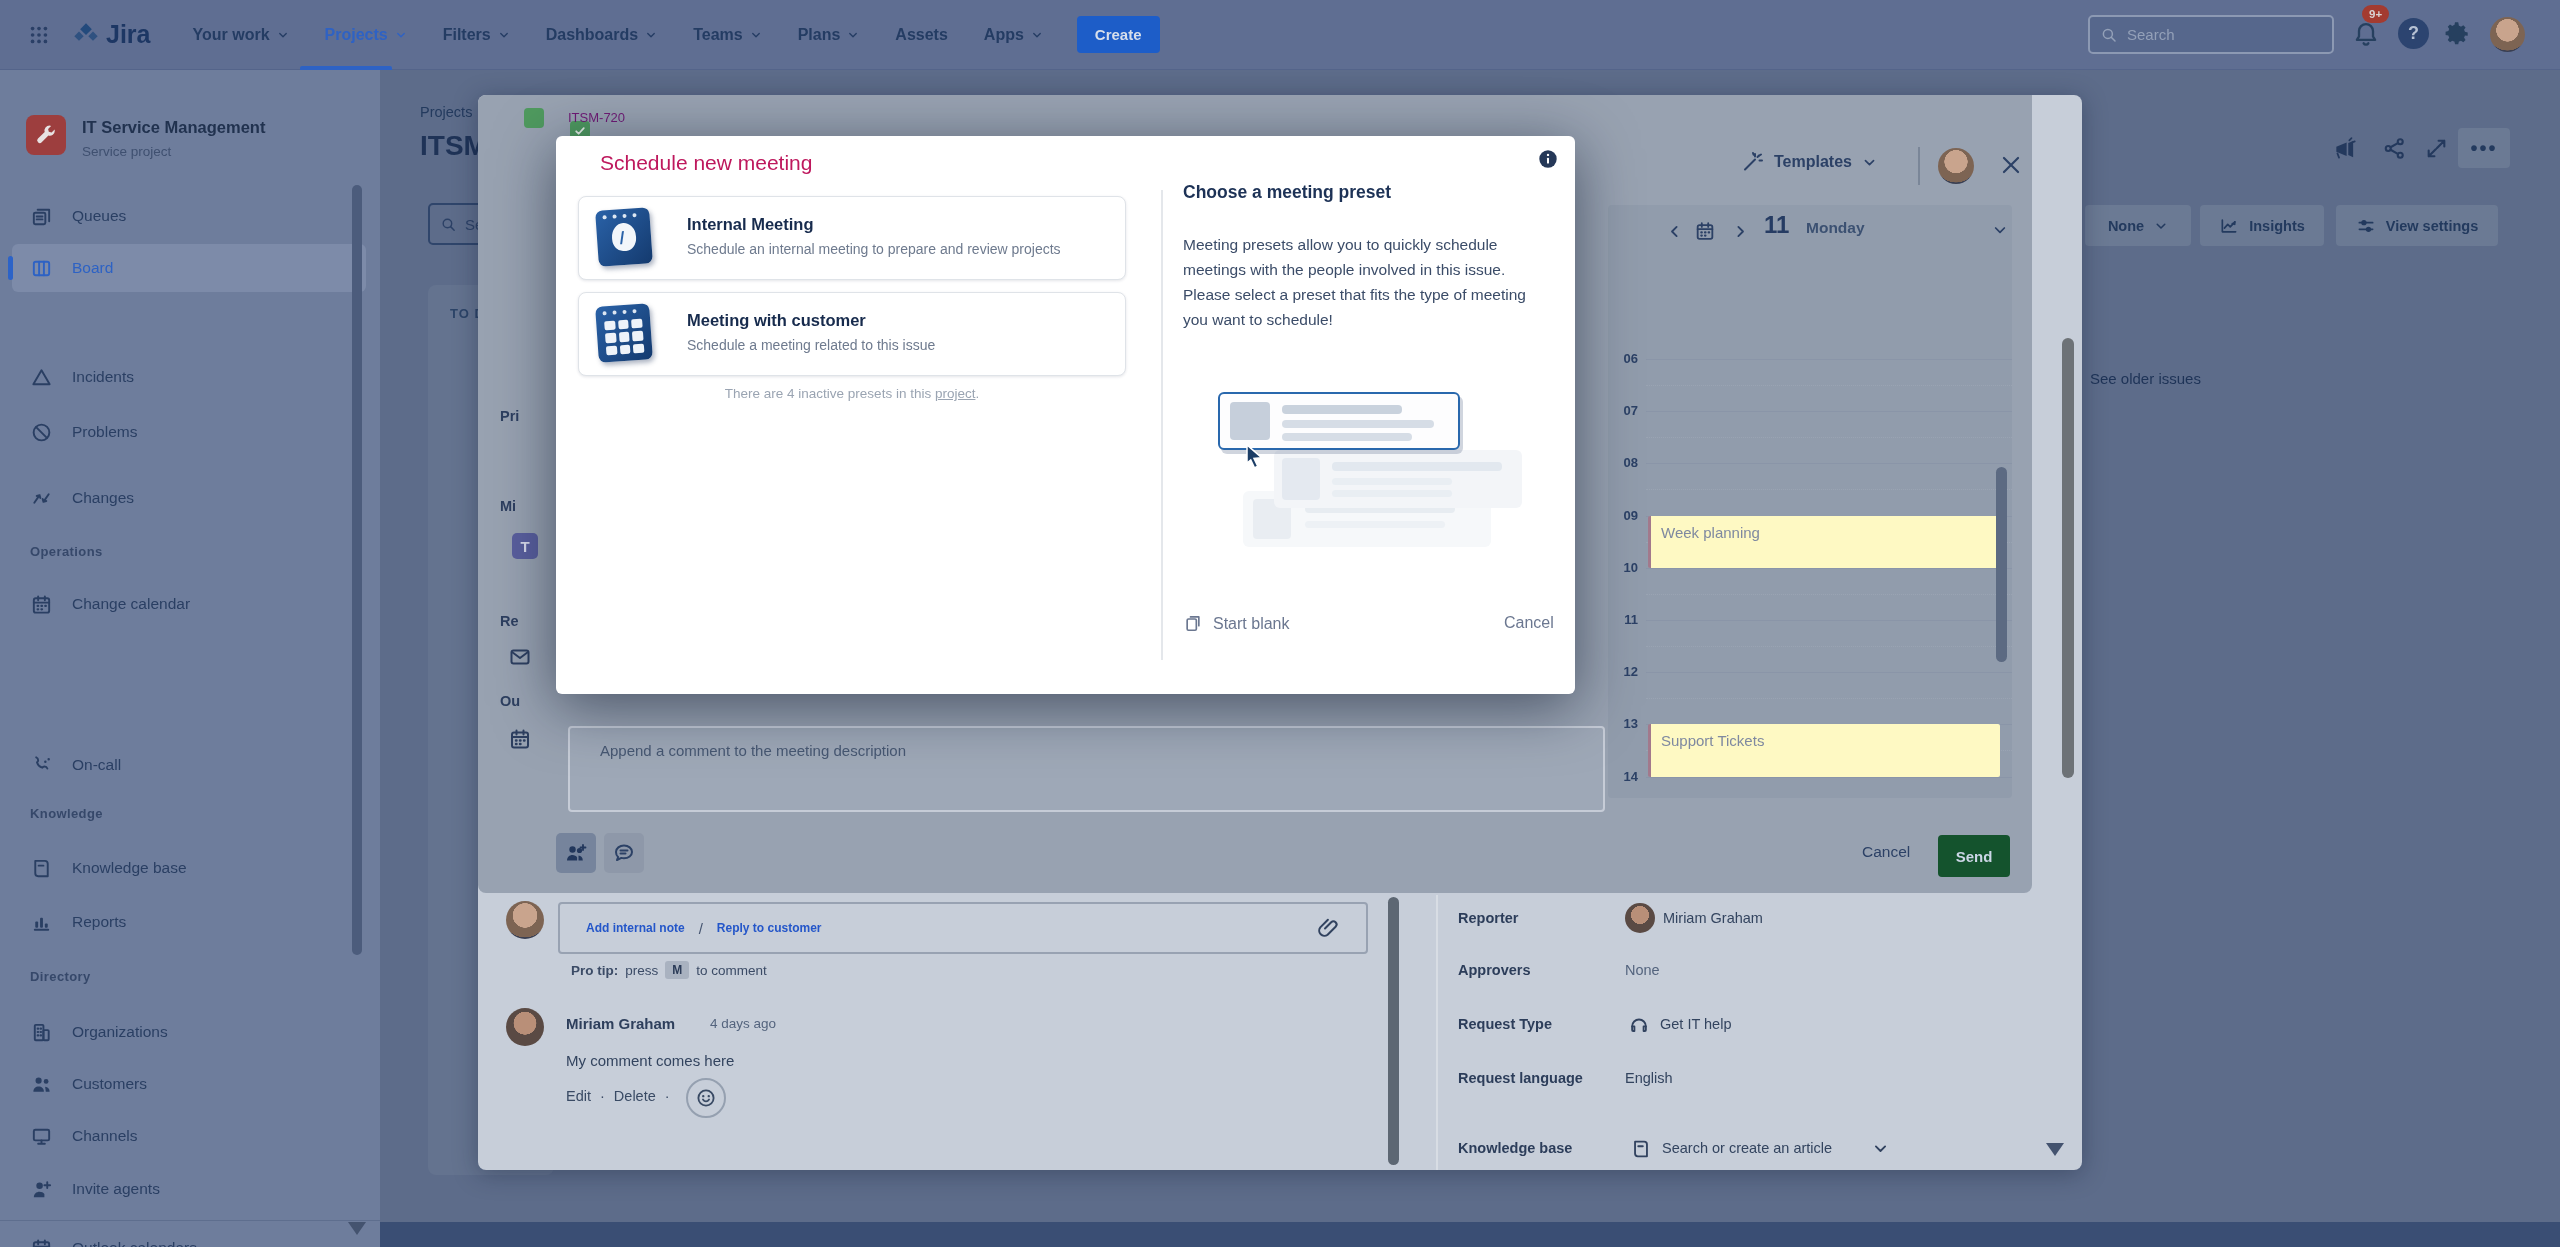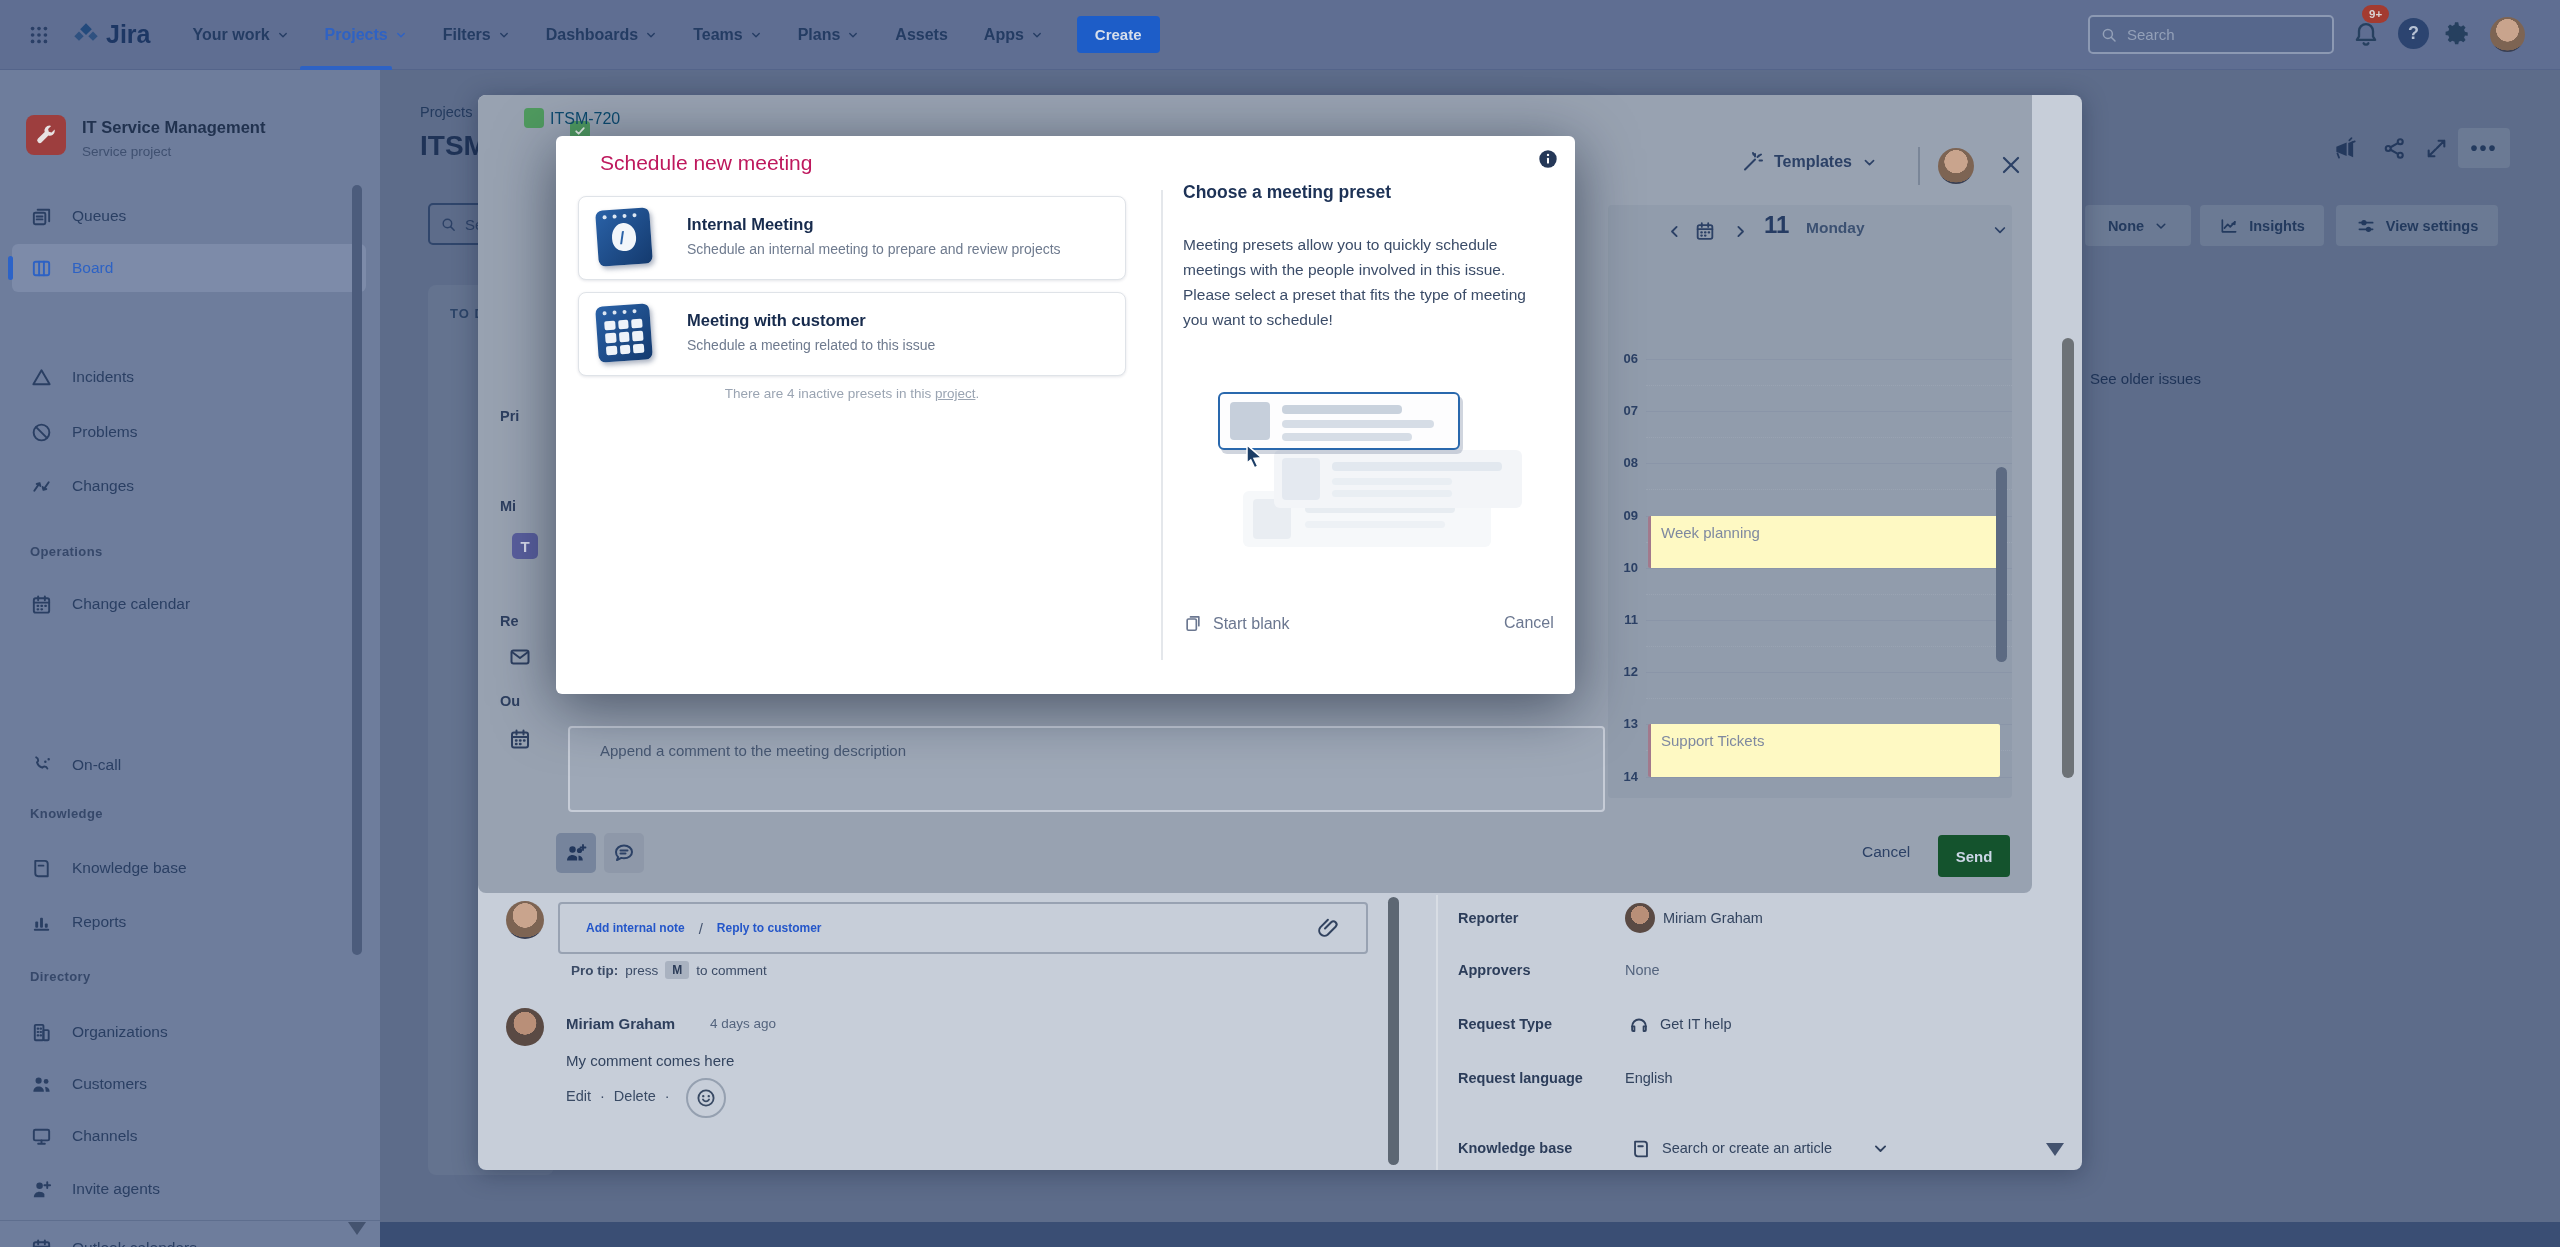--- a/index.html
+++ b/index.html
@@ -232,21 +232,21 @@
 
   <div class="abs scheduler">
 
     <div class="abs" style="left:46px;top:13px;width:20px;height:20px;background:#4f9a5f;border-radius:4px;color:#e8f0e9;">
       <span class="i" style="position:absolute;left:46px;top:13px;width:20px;height:20px;background:#4f9a5f;border-radius:4px;color:#e8f0e9;padding:3px;">
           <svg viewBox="0 0 24 24" fill="none" stroke="currentColor" stroke-width="2" stroke-linecap="round" stroke-linejoin="round">
             <path d="M5.5 12.5l4.2 4.2L18.5 7" stroke-width="3"></path>
           </svg>
         </span>
     </div>
-    <div class="abs" style="left:72px;top:15px;font-size:16px;color:#0c4a6e;">ITSM-720</div>
+    <div class="abs" style="left:90px;top:15px;font-size:13px;color:#701a75;">ITSM-720</div>
 
     <div class="abs" style="left:1262px;top:55px;display:flex;align-items:center;gap:10px;color:#2c4166;">
       <span class="i" style="width:24px;height:24px;">
           <svg viewBox="0 0 24 24" fill="none" stroke="currentColor" stroke-width="2" stroke-linecap="round" stroke-linejoin="round">
             <path d="M5 19.5 15 9.5M17.5 7l1.5-1.5"></path>
             <path d="M15 4v2.5M19.5 10.5H22M13 3l.6 1.8M21 4.5l-1.6 1"></path>
           </svg>
         </span>
       <span style="font-size:16px;font-weight:bold;">Templates</span>
       <span class="i" style="width:15px;height:15px;">
@@ -503,21 +503,21 @@
       </div>
     <div class="side-item" style="top:342px;">
       <span class="i">
           <svg viewBox="0 0 24 24" fill="none" stroke="currentColor" stroke-width="2" stroke-linecap="round" stroke-linejoin="round">
             <circle cx="12" cy="12" r="8.2"></circle>
             <path d="M6.4 6.4l11.2 11.2"></path>
           </svg>
         </span>
         <span class="lbl">Problems</span>
       </div>
-    <div class="side-item" style="top:396px;padding-left:44px;">
+    <div class="side-item" style="top:408px;padding-left:44px;">
       <span class="i">
           <svg viewBox="0 0 24 24" fill="none" stroke="currentColor" stroke-width="2" stroke-linecap="round" stroke-linejoin="round">
             <path d="M4.5 16.5 10 8.5M10 8.5l-3 .8M10 8.5l.8 3M19.5 7.5 14 15.5M14 15.5l3-.8M14 15.5l-.8-3"></path>
           </svg>
         </span>
         <span class="lbl">Changes</span>
       </div>
 
     <div class="side-section" style="top:474px;">Operations</div>
     <div class="side-item" style="top:514px;">

